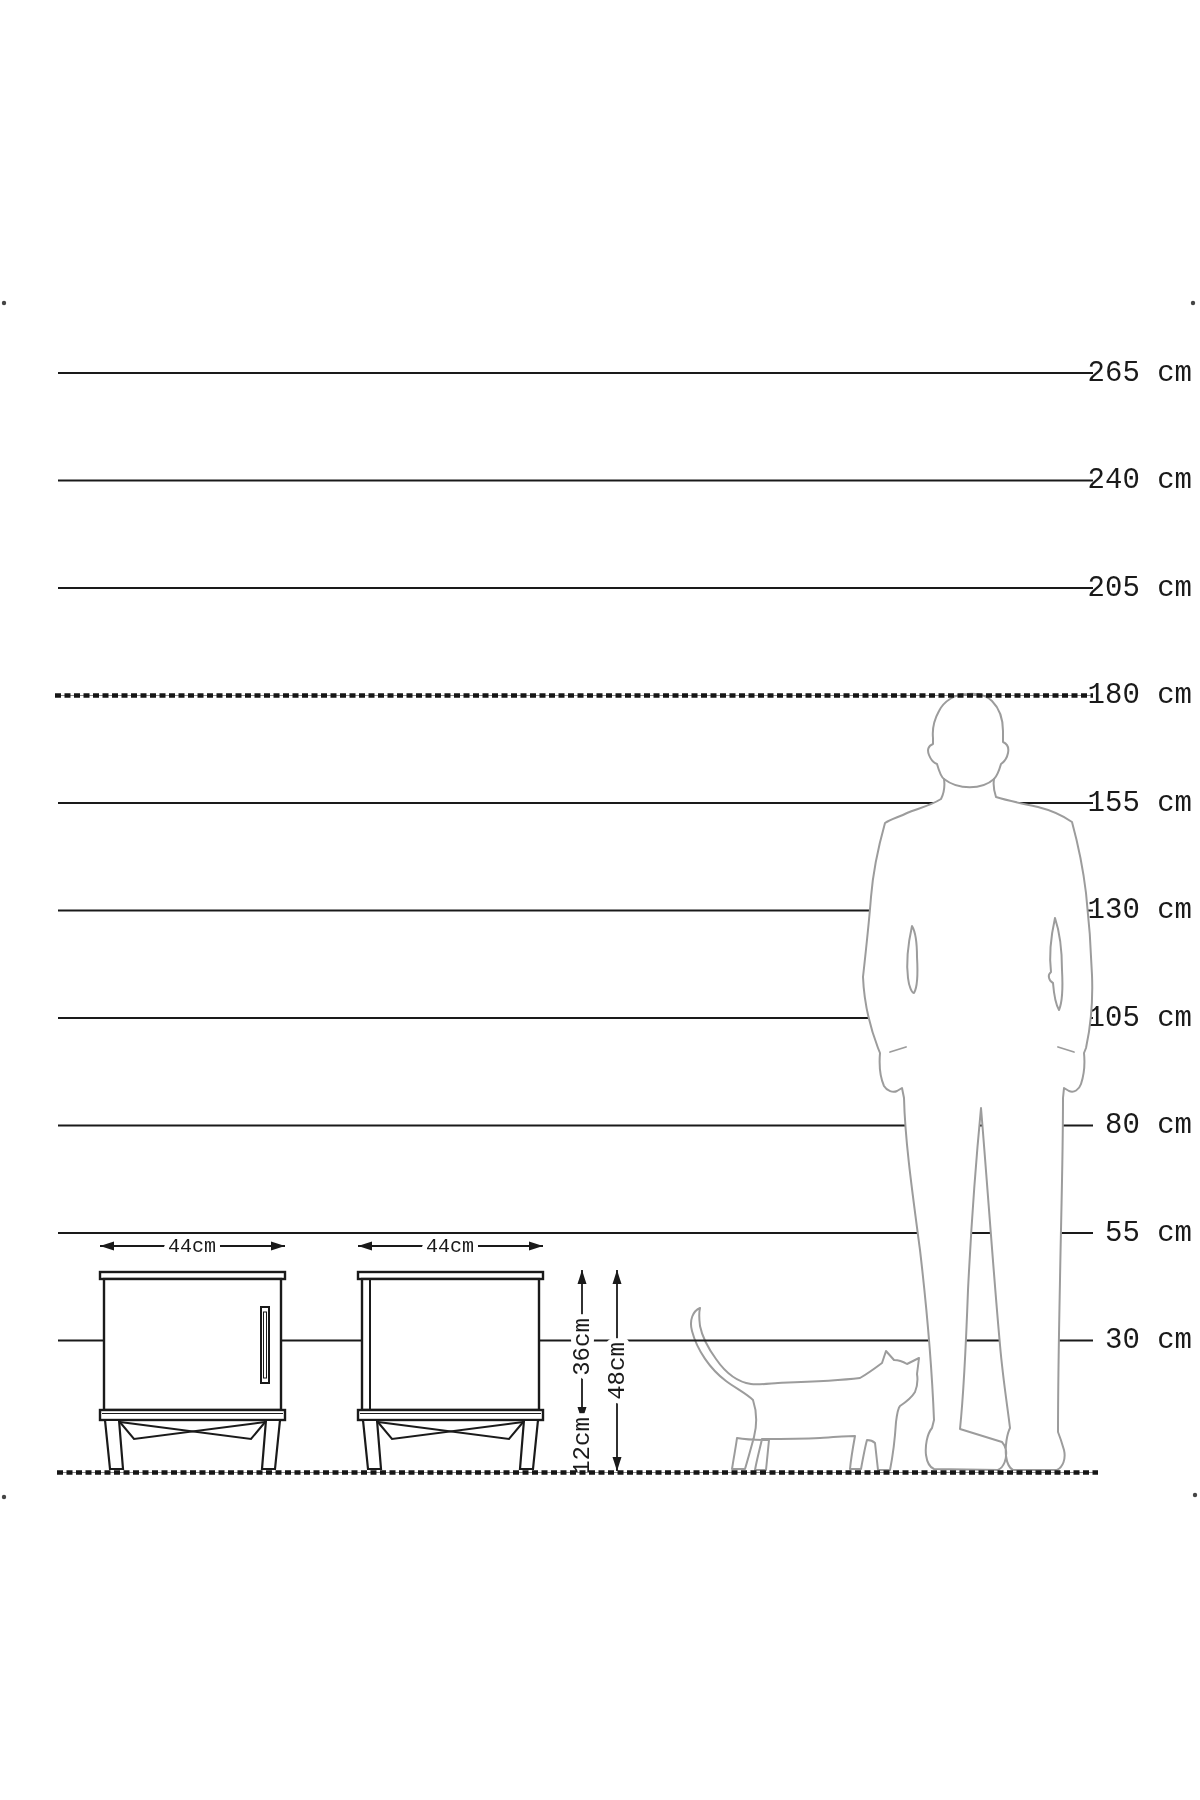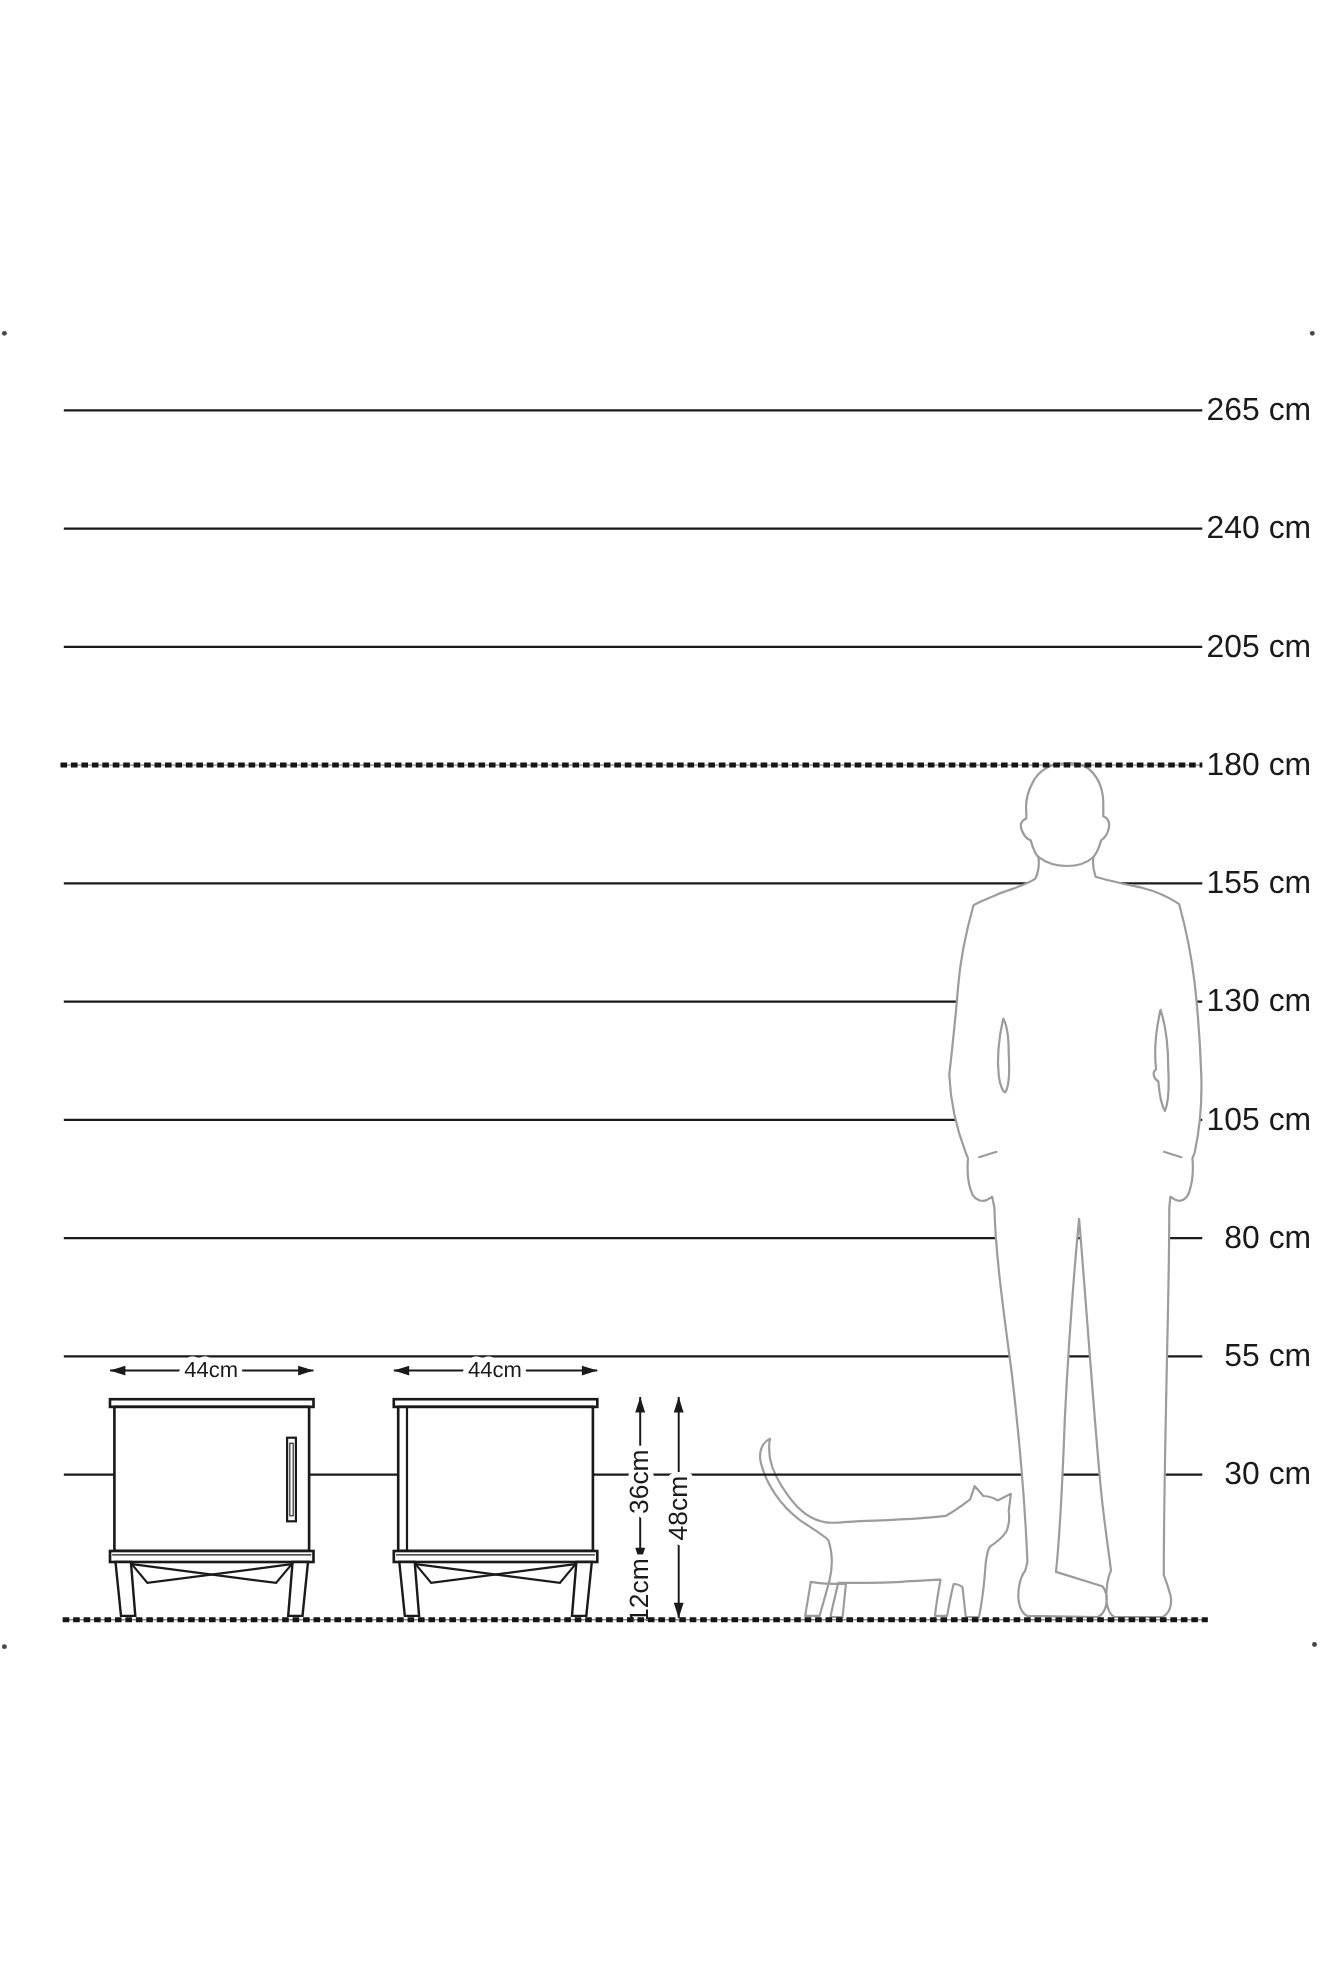--- a/index.html
+++ b/index.html
@@ -1,17 +1,17 @@
 <!DOCTYPE html>
 <html><head>
 <meta charset="utf-8">
 <style>
   html,body{margin:0;padding:0;background:#fff;}
   body{width:1200px;height:1800px;font-family:"Liberation Sans",sans-serif;}
-  .stage{position:relative;width:1200px;height:1800px;background:#fff;overflow:hidden;}
+  .stage{position:relative;width:1200px;height:1800px;background:#fff;overflow:hidden;font-family:Liberation Mono, monospace;}
   svg{display:block;}
   text{fill:#1a1a1a;}
   .scale-label{font-size:29px;}
   .dim-label{font-size:20px;paint-order:stroke;stroke:#fff;stroke-width:10px;stroke-linejoin:round;}
   .dim-label-v{font-size:24px;paint-order:stroke;stroke:#fff;stroke-width:10px;stroke-linejoin:round;}
   .thin-line{stroke:#1a1a1a;stroke-width:2;}
   .dash-under{stroke:#8a8a8a;stroke-width:1.2;}
   .dash-line{stroke:#161616;stroke-width:4.6;stroke-dasharray:6 3.5;}
   .ink{stroke:#1a1a1a;fill:none;}
   .white-fill{fill:#fff;}

